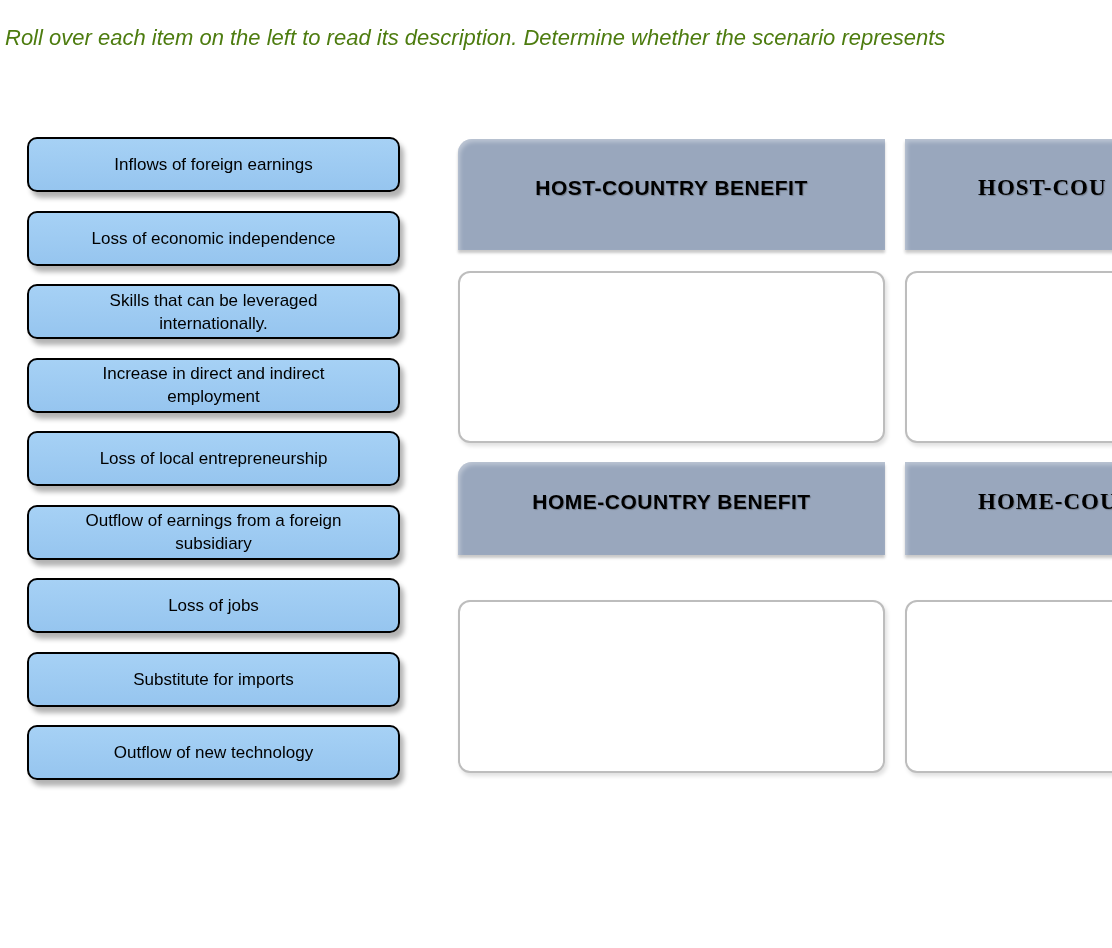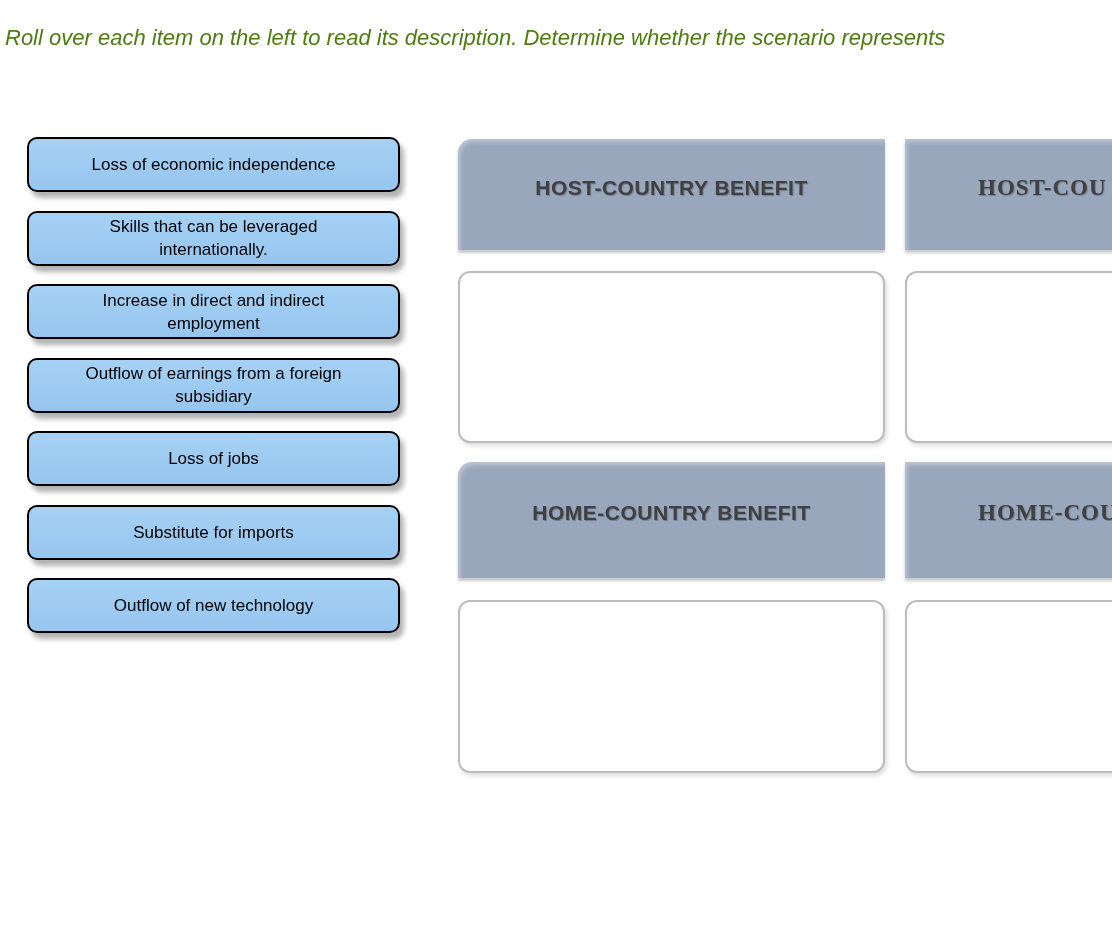--- a/index.html
+++ b/index.html
@@ -53,21 +53,21 @@
     box-shadow: inset 2px 3px 4px rgba(255,255,255,0.35), 0 3px 3px rgba(0,0,0,0.22);
     display: flex;
     align-items: center;
     justify-content: center;
     padding-bottom: 14px;
   }
   .header-cell .header-label {
     font-weight: bold;
     font-size: 21px;
     letter-spacing: 0.5px;
-    color: #404040;
+    color: #000000;
     text-shadow: 1px 1px 1px rgba(0,0,0,0.25);
     white-space: nowrap;
   }
   .header-cell.rounded-tl { border-radius: 14px 0 0 0; }
   .header-cell.cut {
     justify-content: flex-start;
     padding-left: 73px;
   }
   .header-cell.cut .header-label {
     font-size: 23px;
@@ -78,39 +78,45 @@
     background: #ffffff;
     border: 2px solid #bdbdbd;
     border-radius: 12px;
     box-shadow: 2px 3px 4px rgba(0,0,0,0.13);
   }
   
   .col1 { left: 458px; width: 427px; }
   .col2 { left: 905px; width: 427px; } 
   .hrow1 { top: 139px; height: 111px; }
   .dzrow1 { top: 271px; height: 172px; }
-  .hrow2 { top: 462px; height: 116px; }
+  .hrow2 { top: 462px; height: 93px; }
   .dzrow2 { top: 600px; height: 173px; }
 </style>
 </head>
 <body>
 
 <div class="instructions">
   <div>Roll over each item on the left to read its description. Determine whether the scenario represents</div>
 </div>
 
 <div class="items-list">
   <div class="drag-item">
+      <span>Inflows of foreign earnings</span>
+    </div>
+  <div class="drag-item">
       <span>Loss of economic independence</span>
     </div>
   <div class="drag-item">
       <span>Skills that can be leveraged internationally.</span>
     </div>
   <div class="drag-item">
       <span>Increase in direct and indirect employment</span>
+    </div>
+  <div class="drag-item">
+      <span>Loss of local entrepreneurship</span>
     </div>
   <div class="drag-item">
       <span>Outflow of earnings from a foreign subsidiary</span>
     </div>
   <div class="drag-item">
       <span>Loss of jobs</span>
     </div>
   <div class="drag-item">
       <span>Substitute for imports</span>
     </div>

